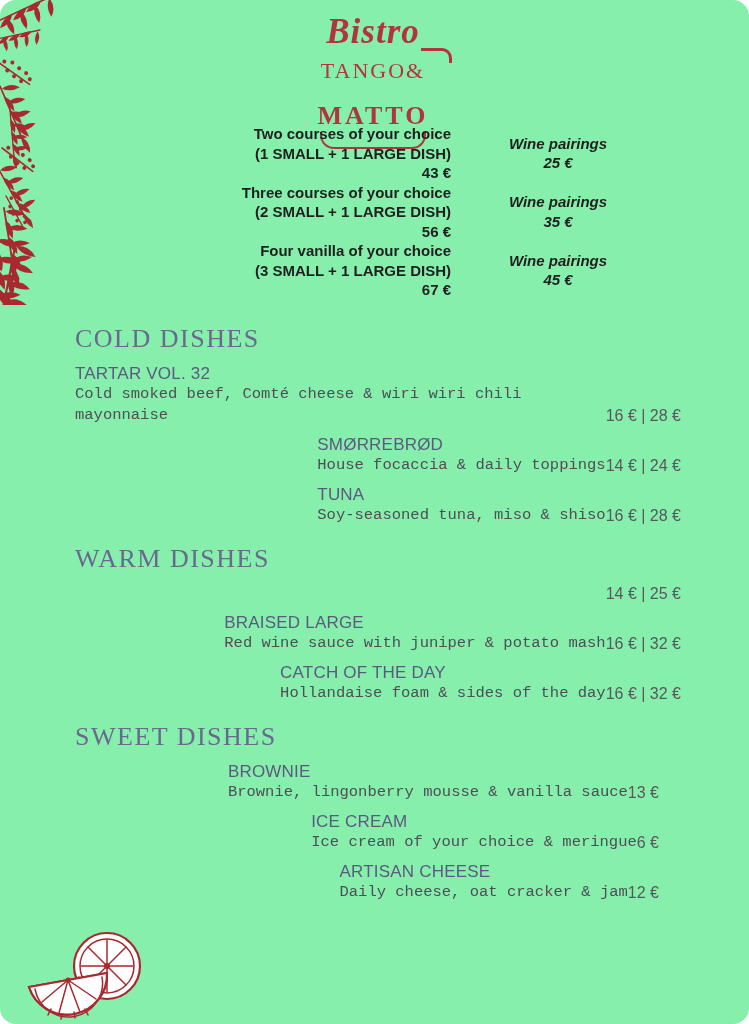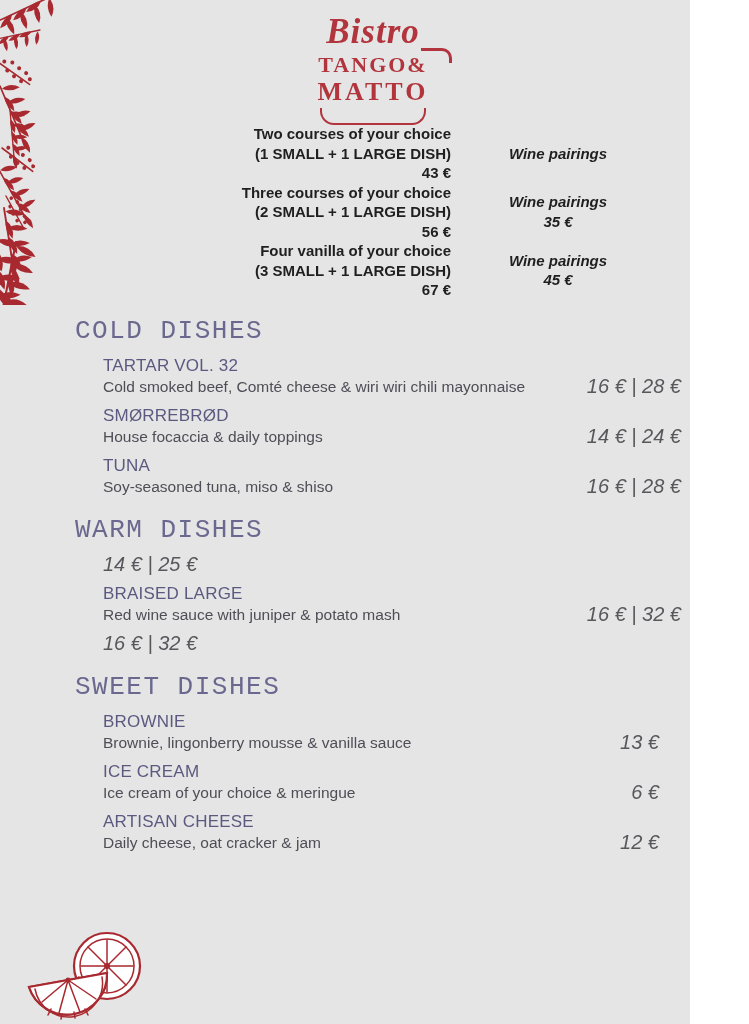--- a/index.html
+++ b/index.html
@@ -1,66 +1,67 @@
 <!DOCTYPE html>
 <html><head>
 <meta charset="utf-8">
 <style>
   html,body{margin:0;padding:0;background:#ffffff;}
   .page{
     position:relative;
-    width:690px;height:1024px;
-    background:#e5e5e5;
+    width:749px;height:1024px;
+    background:#86efac;
     overflow:hidden;
     font-family:"Liberation Sans", sans-serif;
+    border-radius:16px;
   }
   
   .decor-top-left{position:absolute;left:0;top:0;width:70px;height:305px;}
   .decor-bottom-left{position:absolute;left:16px;top:928px;width:130px;height:92px;}
   
   .logo{
     position:absolute;left:308px;top:14px;width:130px;
     text-align:center;color:#b2353d;
     font-family:"Liberation Serif", serif;
     line-height:1;
   }
   .logo-script{
     font-style:italic;font-size:35px;font-weight:bold;
     letter-spacing:1px;position:relative;display:inline-block;
   }
   .logo-dash{
     position:absolute;right:-14px;top:34px;width:28px;height:12px;
     border-top:3px solid #b2353d;border-right:3px solid #b2353d;
     border-top-right-radius:10px;
   }
-  .logo-tango{font-size:22px;font-weight:bold;letter-spacing:2px;margin-top:5px;}
-  .logo-matto{font-size:26px;font-weight:bold;letter-spacing:3px;margin-top:3px;}
+  .logo-tango{font-size:22px;font-weight:normal;letter-spacing:2px;margin-top:11px;}
+  .logo-matto{font-size:26px;font-weight:bold;letter-spacing:3px;margin-top:21px;}
   .logo-bracket{
     width:102px;height:15px;margin:3px auto 0;
     border:2.5px solid #b2353d;border-top:none;
     border-radius:0 0 14px 14px;
   }
   
   .courses{position:absolute;left:141px;top:124px;width:560px;color:#1f1f1f;}
   .course-row{display:flex;align-items:center;}
   .course-left{width:310px;text-align:right;font-weight:bold;font-size:15px;line-height:19.5px;}
   .course-right{width:170px;margin-left:22px;text-align:center;font-weight:bold;font-size:15px;line-height:19.5px;font-style:italic;}
   
   .menu{position:absolute;left:75px;top:316px;width:606px;}
   .section-title{
-    font-family:Liberation Mono, monospace;
+    font-family:Liberation Serif, serif;
     font-size:26px;font-weight:400;color:#6b6890;
-    letter-spacing:1.5px;line-height:30px;margin:0 0 9px 0;
+    letter-spacing:1.5px;line-height:30px;margin:8px 0 9px 0;
   }
   .section{margin-top:18px;}
   .section:first-child{margin-top:0;}
-  .item{display:flex;justify-content:space-between;align-items:flex-end;margin-bottom:8px;margin-left:28px;}
+  .item{display:flex;justify-content:flex-end;align-items:flex-end;margin-bottom:8px;}
   .item-name{font-size:17px;color:#5c5980;letter-spacing:.2px;line-height:21px;}
-  .item-desc{font-size:15.5px;color:#4f4d56;line-height:21px;}
-  .item-price{font-size:20px;color:#58575c;line-height:21px;white-space:nowrap;font-style:italic;}
+  .item-desc{font-size:15.5px;color:#4f4d56;line-height:21px;font-family:Liberation Mono, monospace;}
+  .item-price{font-size:16px;color:#58575c;line-height:21px;white-space:nowrap;}
   .item-price.single{padding-right:22px;}
   svg .st{stroke:#a8292f;stroke-width:1.6;fill:none;stroke-linecap:round;}
   svg .lf{fill:#a8292f;stroke:none;}
   svg .cit{stroke:#a8292f;stroke-width:2.2;fill:#ffffff;stroke-linecap:round;}
   svg .cit-thin{stroke:#a8292f;stroke-width:1.5;fill:none;stroke-linecap:round;}
 </style>
 </head>
 <body>
 
 <div class="page">
@@ -117,20 +118,21 @@
   <div class="courses">
 
     <div class="course-row">
       <div class="course-left">
         <div>Two courses of your choice</div>
         <div>(1 SMALL + 1 LARGE DISH)</div>
         <div>43 €</div>
       </div>
       <div class="course-right">
         <div>Wine pairings</div>
+        <div>25 €</div>
       </div>
     </div>
 
     <div class="course-row">
       <div class="course-left">
         <div>Three courses of your choice</div>
         <div>(2 SMALL + 1 LARGE DISH)</div>
         <div>56 €</div>
       </div>
       <div class="course-right">
@@ -192,20 +194,24 @@
 
       <div class="item">
         <div>
           <div class="item-name">BRAISED LARGE</div>
           <div class="item-desc">Red wine sauce with juniper &amp; potato mash</div>
         </div>
         <div class="item-price">16 € | 32 €</div>
       </div>
 
       <div class="item">
+        <div>
+          <div class="item-name">CATCH OF THE DAY</div>
+          <div class="item-desc">Hollandaise foam &amp; sides of the day</div>
+        </div>
         <div class="item-price">16 € | 32 €</div>
       </div>
 
     </div>
 
     <div class="section">
       <h2 class="section-title">SWEET DISHES</h2>
 
       <div class="item">
         <div>

